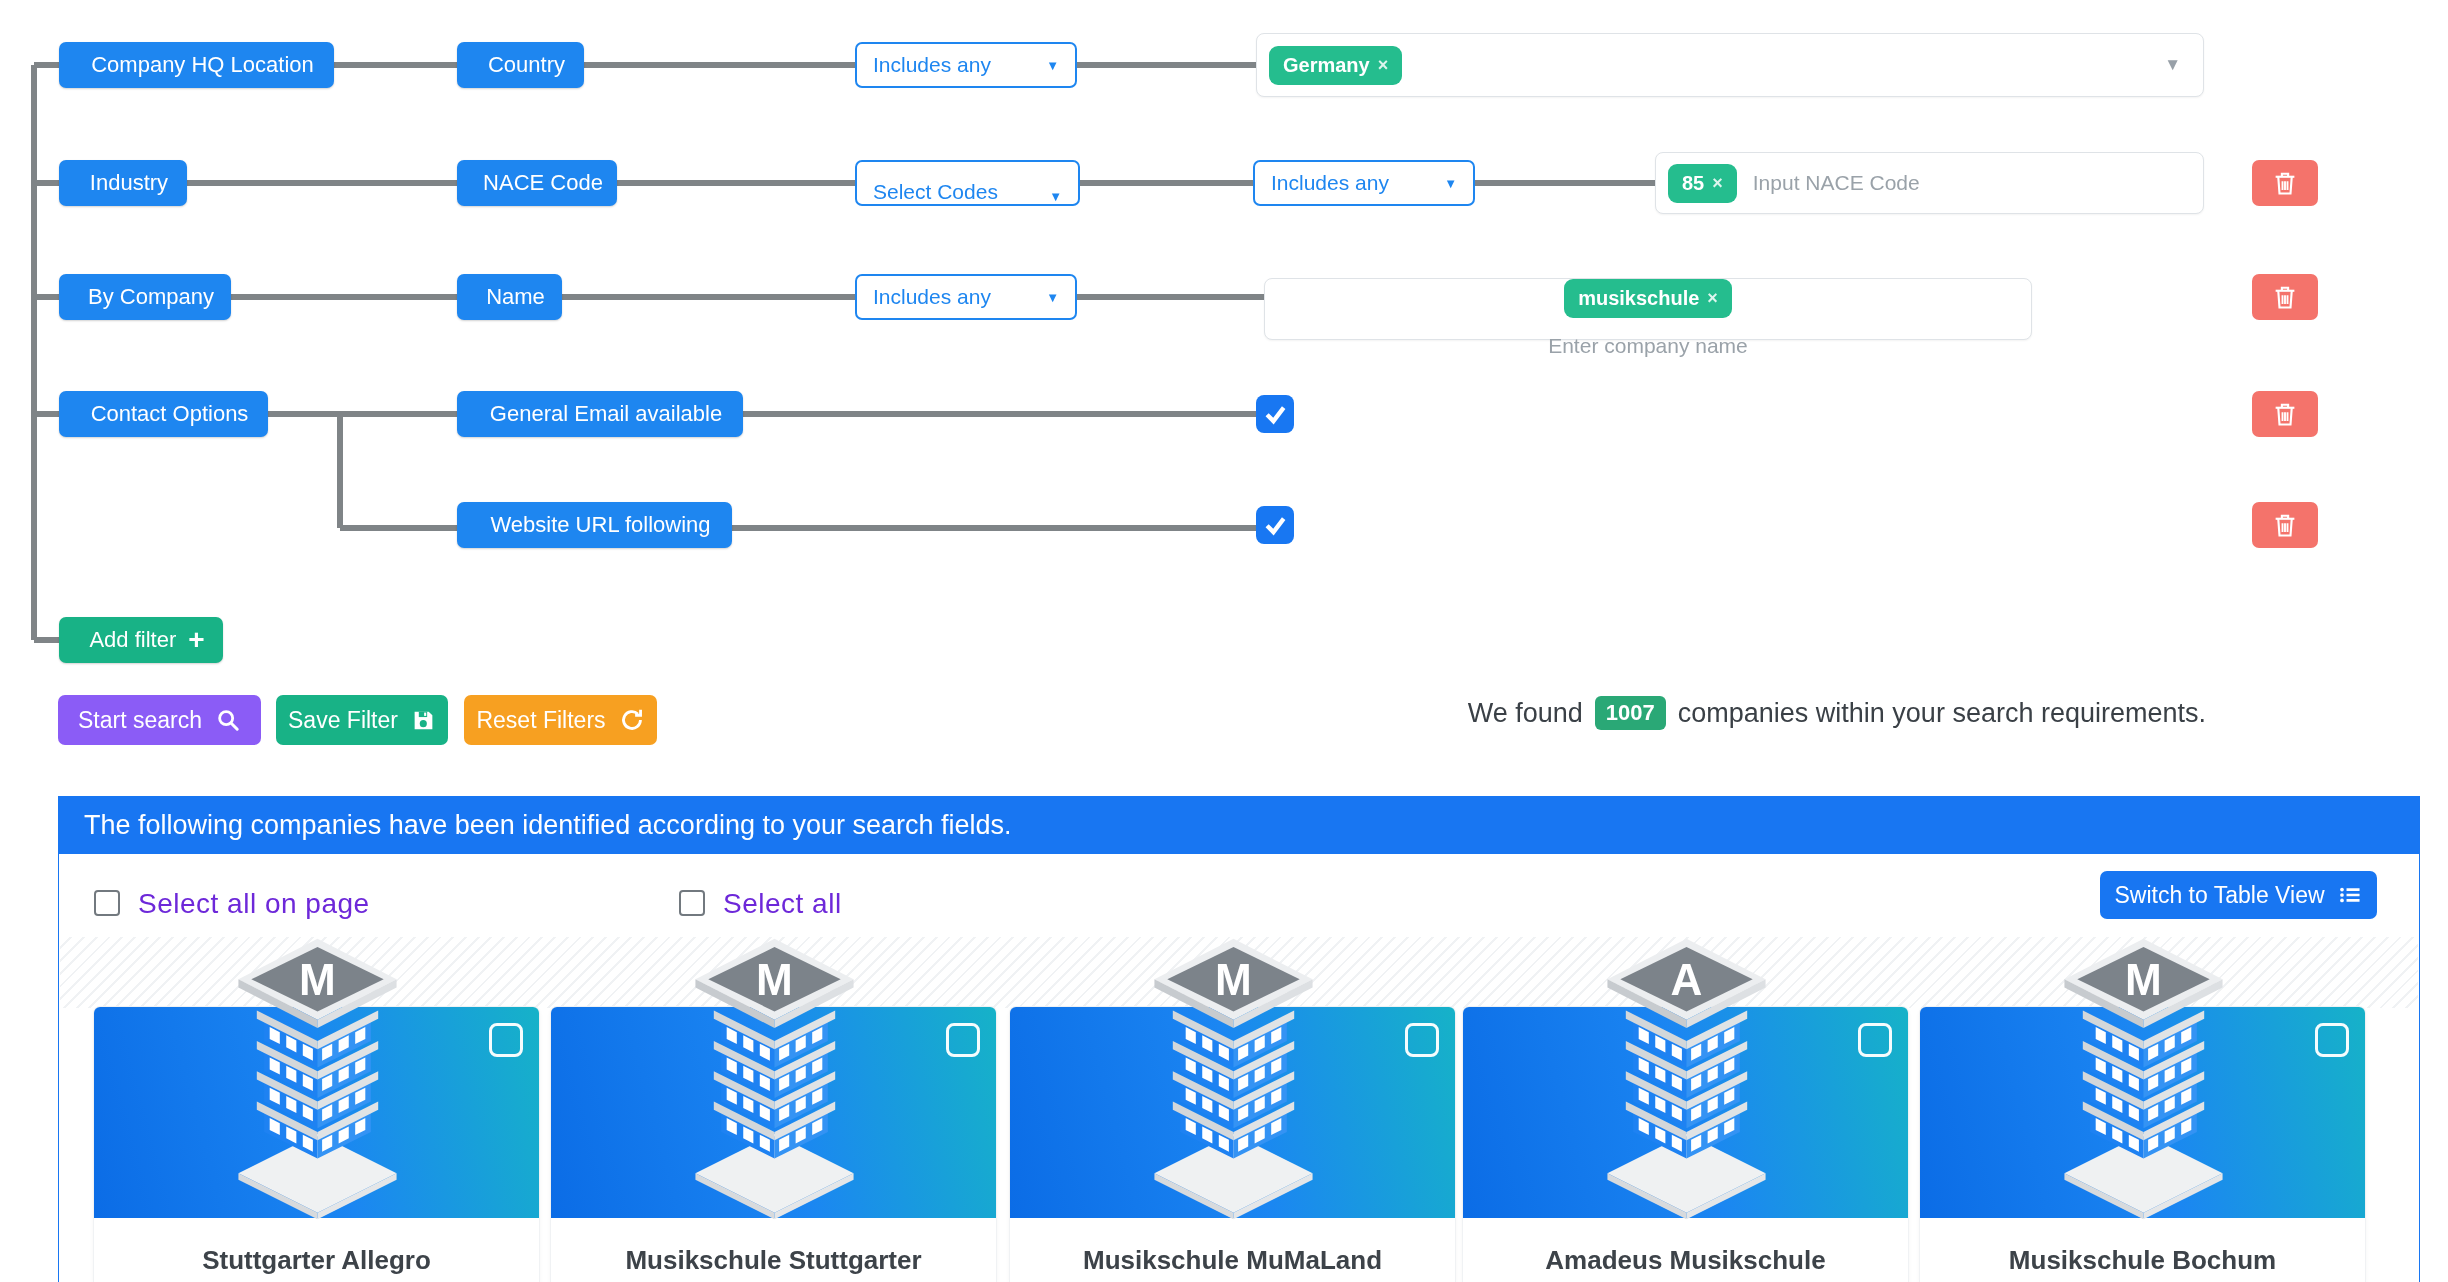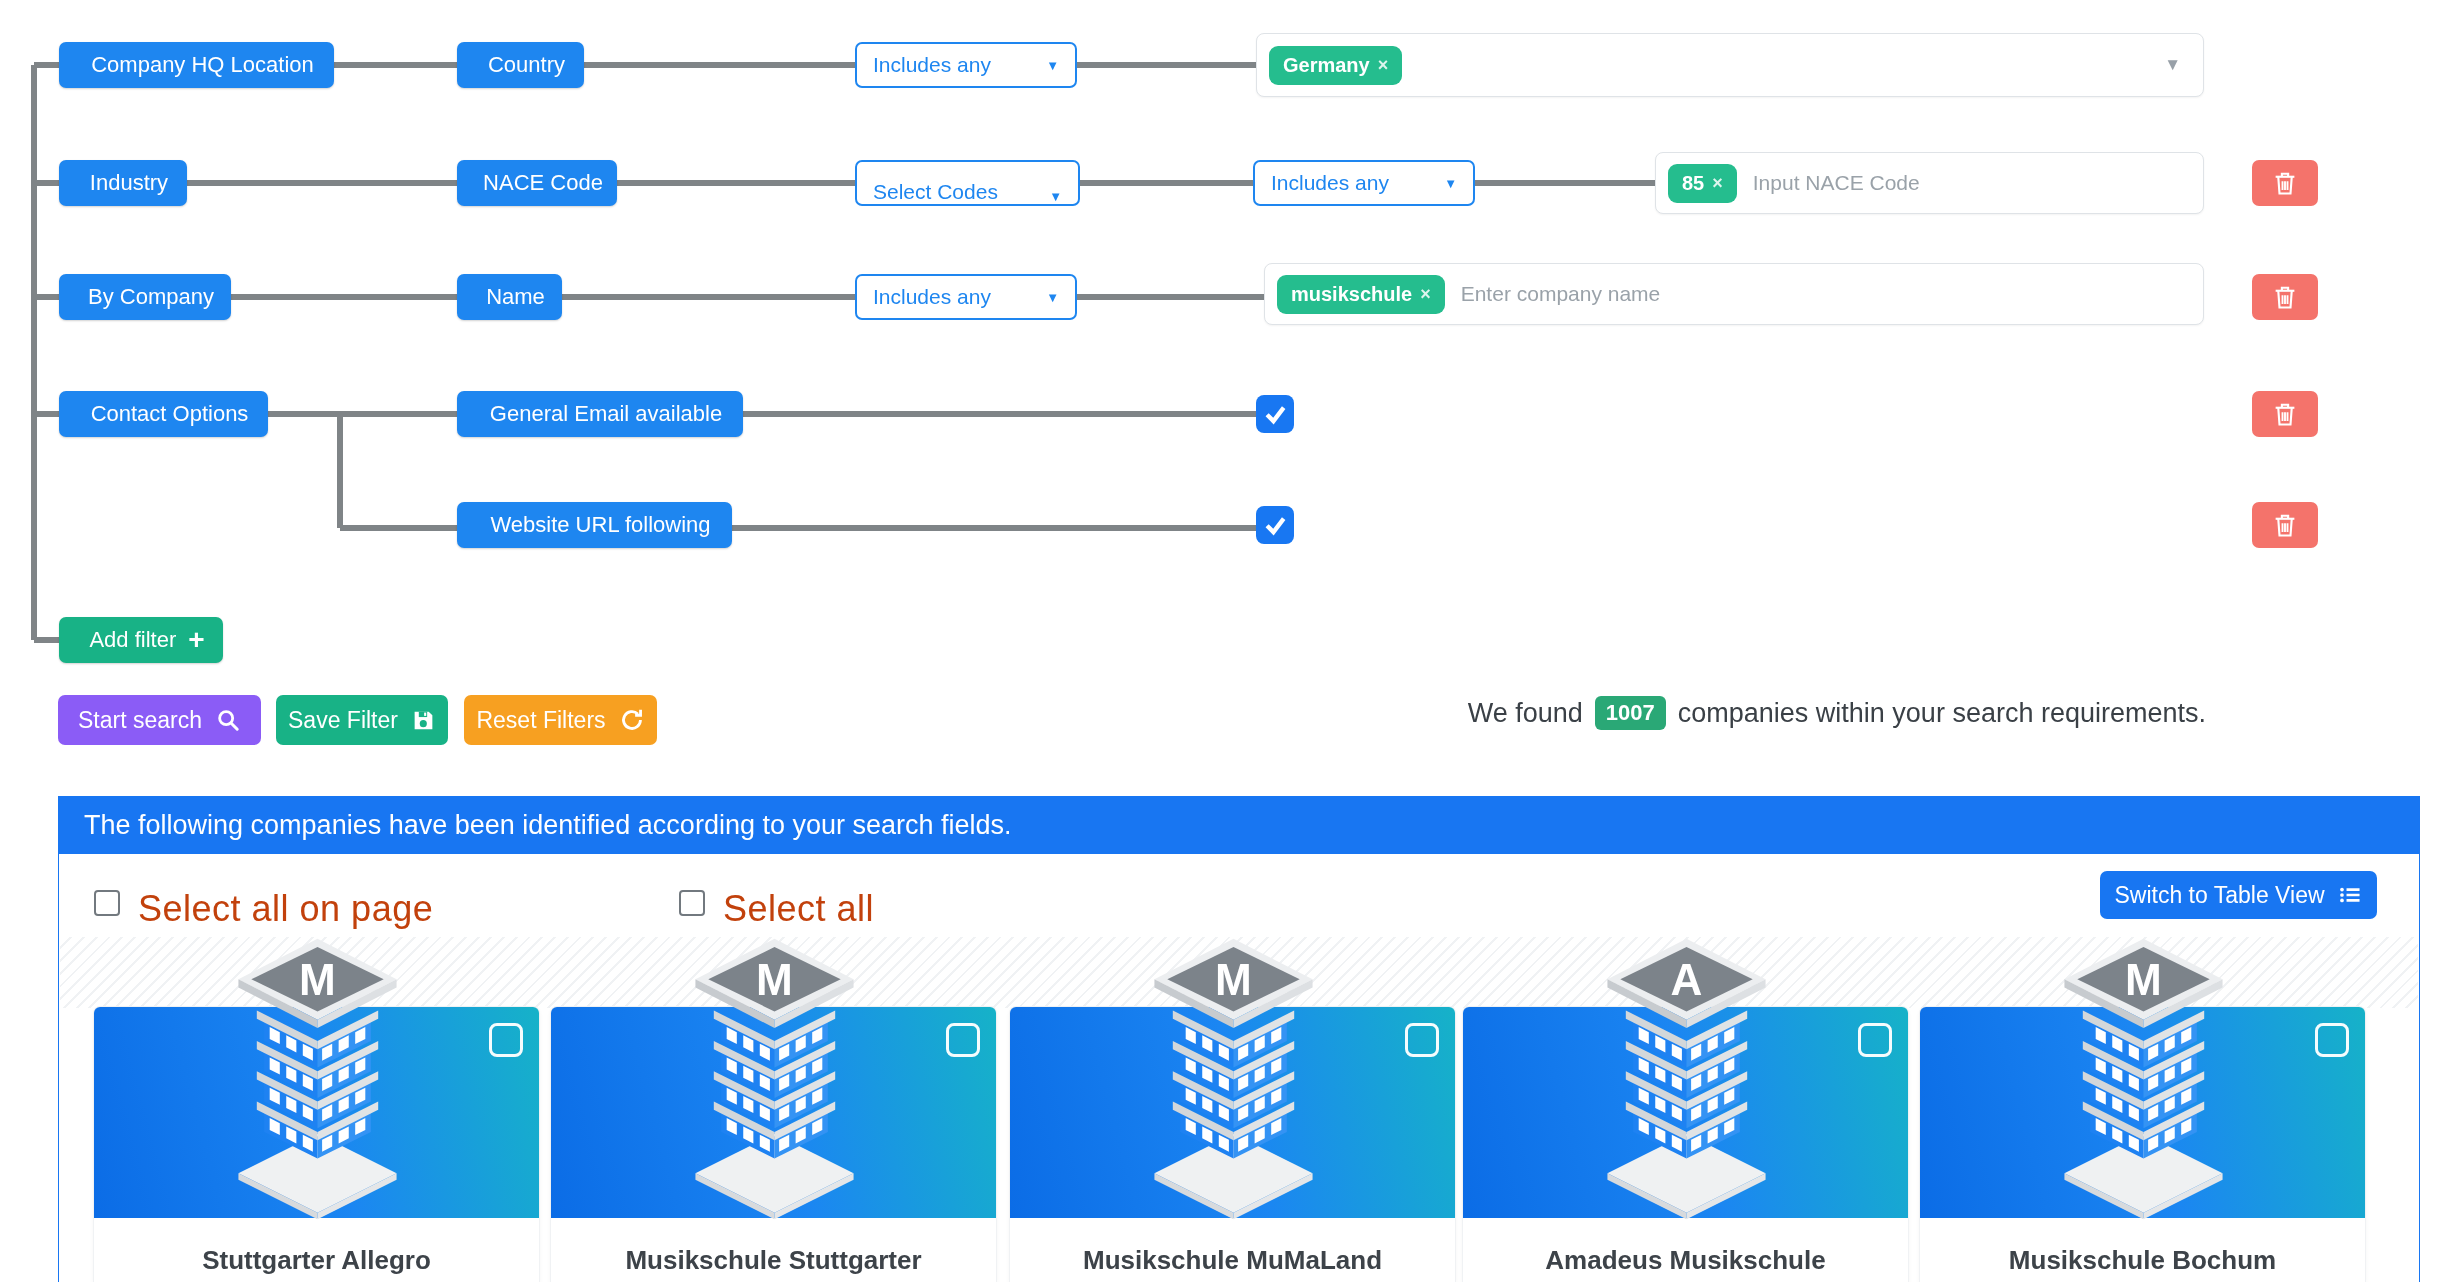--- a/index.html
+++ b/index.html
@@ -46,21 +46,21 @@
 
   
   .summary { position:absolute; display:flex; align-items:center; gap:12px; font-size:27px; color:#3a4046; }
   .badge { background:#2aa876; color:#fff; font-weight:bold; font-size:22px; border-radius:6px; padding:4px 11px; }
 
   
   .panel { position:absolute; left:58px; top:796px; width:2362px; height:486px; background:#fff;
            border-left:1px solid #1876f2; border-right:1px solid #1876f2; z-index:0; }
   .panel-header { position:absolute; left:58px; top:796px; width:2362px; height:58px; background:#1876f2;
                   color:#fff; font-size:27px; display:flex; align-items:center; padding-left:26px; z-index:2; }
-  .selrow-label { position:absolute; font-size:36px; color:#c2410c; letter-spacing:.5px; }
+  .selrow-label { position:absolute; font-size:28px; color:#6d28d9; letter-spacing:.5px; }
   .ucheck { position:absolute; width:26px; height:26px; background:#fff; border:2px solid #72797f; border-radius:4px; cursor:pointer; }
   .switch-btn { position:absolute; height:48px; background:#1876f2; border-radius:7px; color:#fff; font-size:23px;
                 display:flex; align-items:center; justify-content:center; gap:12px; z-index:3; cursor:pointer; }
 
   .hatch { position:absolute; left:60px; top:937px; width:2358px; height:71px; z-index:1;
            background:repeating-linear-gradient(135deg, #ffffff 0 7px, #f0f2f4 7px 9px); }
 
   
   .card { position:absolute; top:1007px; width:445px; height:275px; background:#fff; z-index:2;
           border-radius:6px 6px 0 0; box-shadow:0 0 0 1px #f0f2f4, 0 2px 5px rgba(0,0,0,.06); cursor:pointer; }
@@ -124,21 +124,21 @@
         <path d="M10 10.5v7M12 10.5v7M14 10.5v7" stroke="#fff" stroke-width="1.5"></path>
       </svg>
   </div>
 
   <div class="node" style="left:59px; top:274px; width:172px;">By Company</div>
   <div class="node" style="left:457px; top:274px; width:105px;">Name</div>
   <div class="dropdown" style="left:855px; top:274px; width:222px;">
     <span>Includes any</span>
     <span class="caret">▼</span>
   </div>
-  <div class="tagbox" style="left:1264px; top:263px; width:940px; height:62px;">
+  <div class="tagbox" style="left:1264px; top:278px; width:768px; height:62px;flex-direction:column;">
     <span class="tag">
       <span>musikschule</span>
       <span class="x">×</span>
     </span>
     <span class="placeholder">Enter company name</span>
   </div>
   <div class="trash" style="left:2252px; top:274px;">
     <svg width="30" height="30" viewBox="0 0 24 24">
         <path d="M4.5 7h15" stroke="#fff" stroke-width="1.7" fill="none"></path>
         <path d="M9.5 7V4.6h5V7" stroke="#fff" stroke-width="1.7" fill="none"></path>

